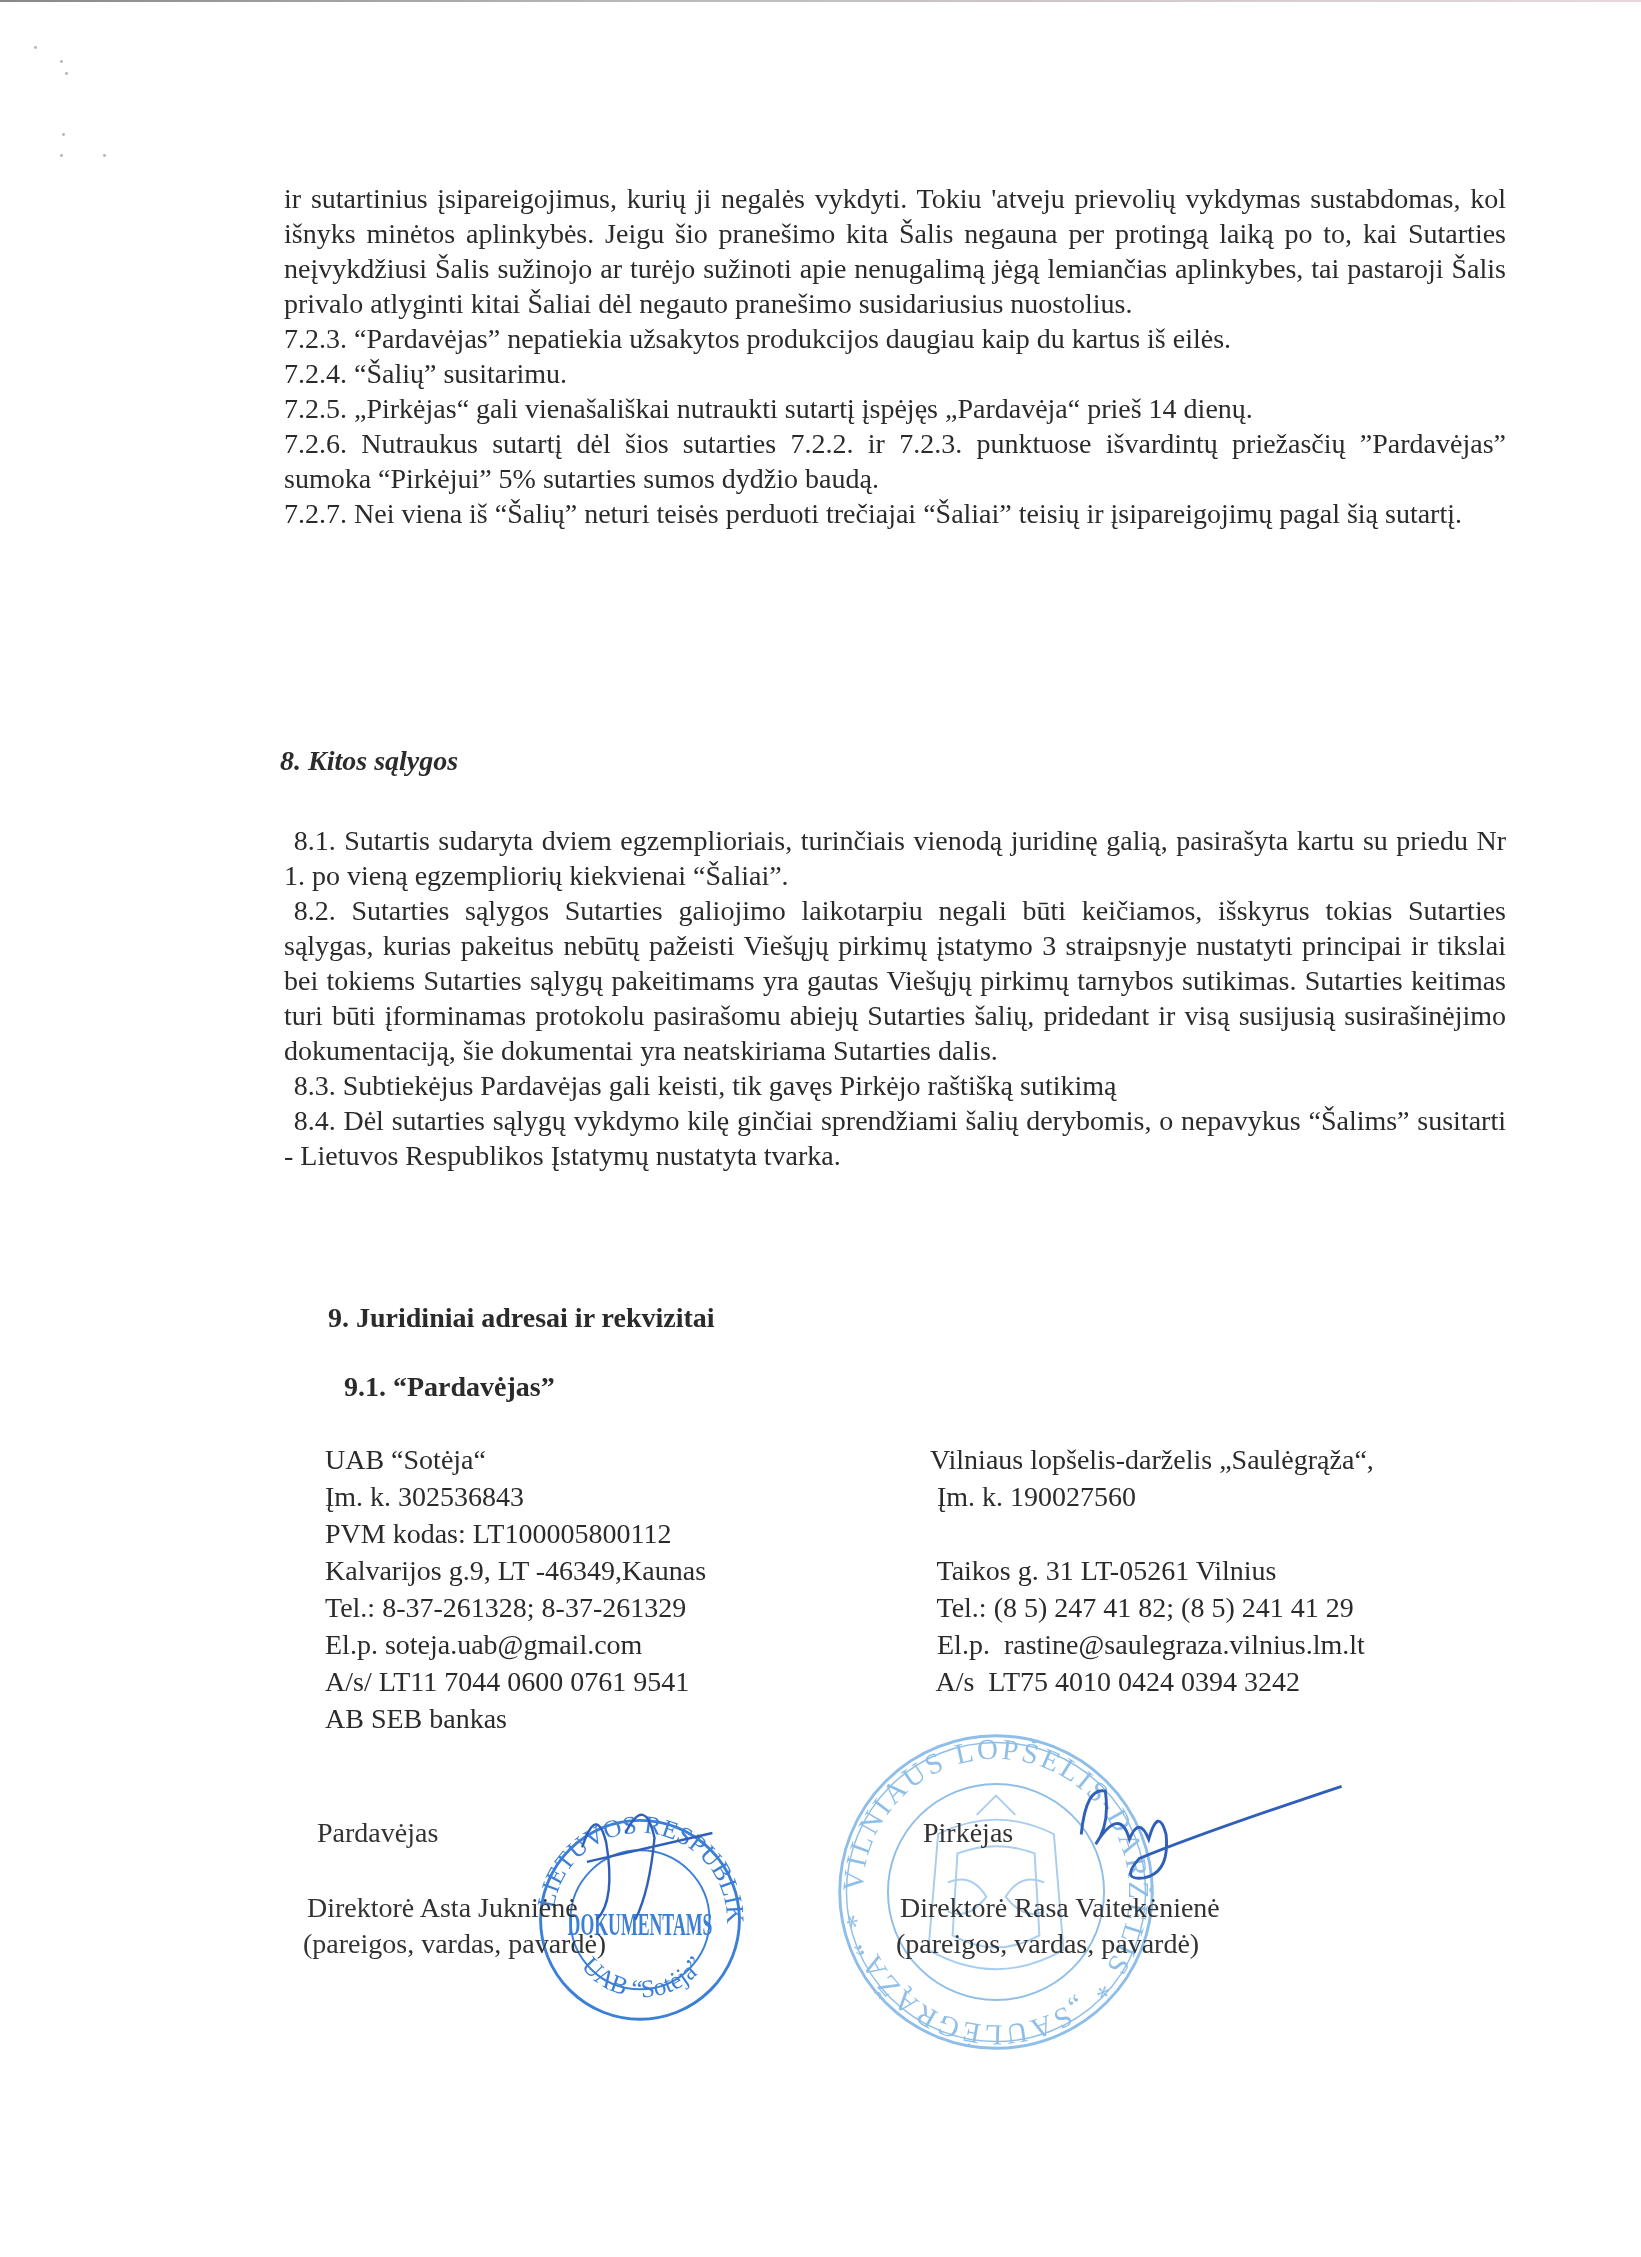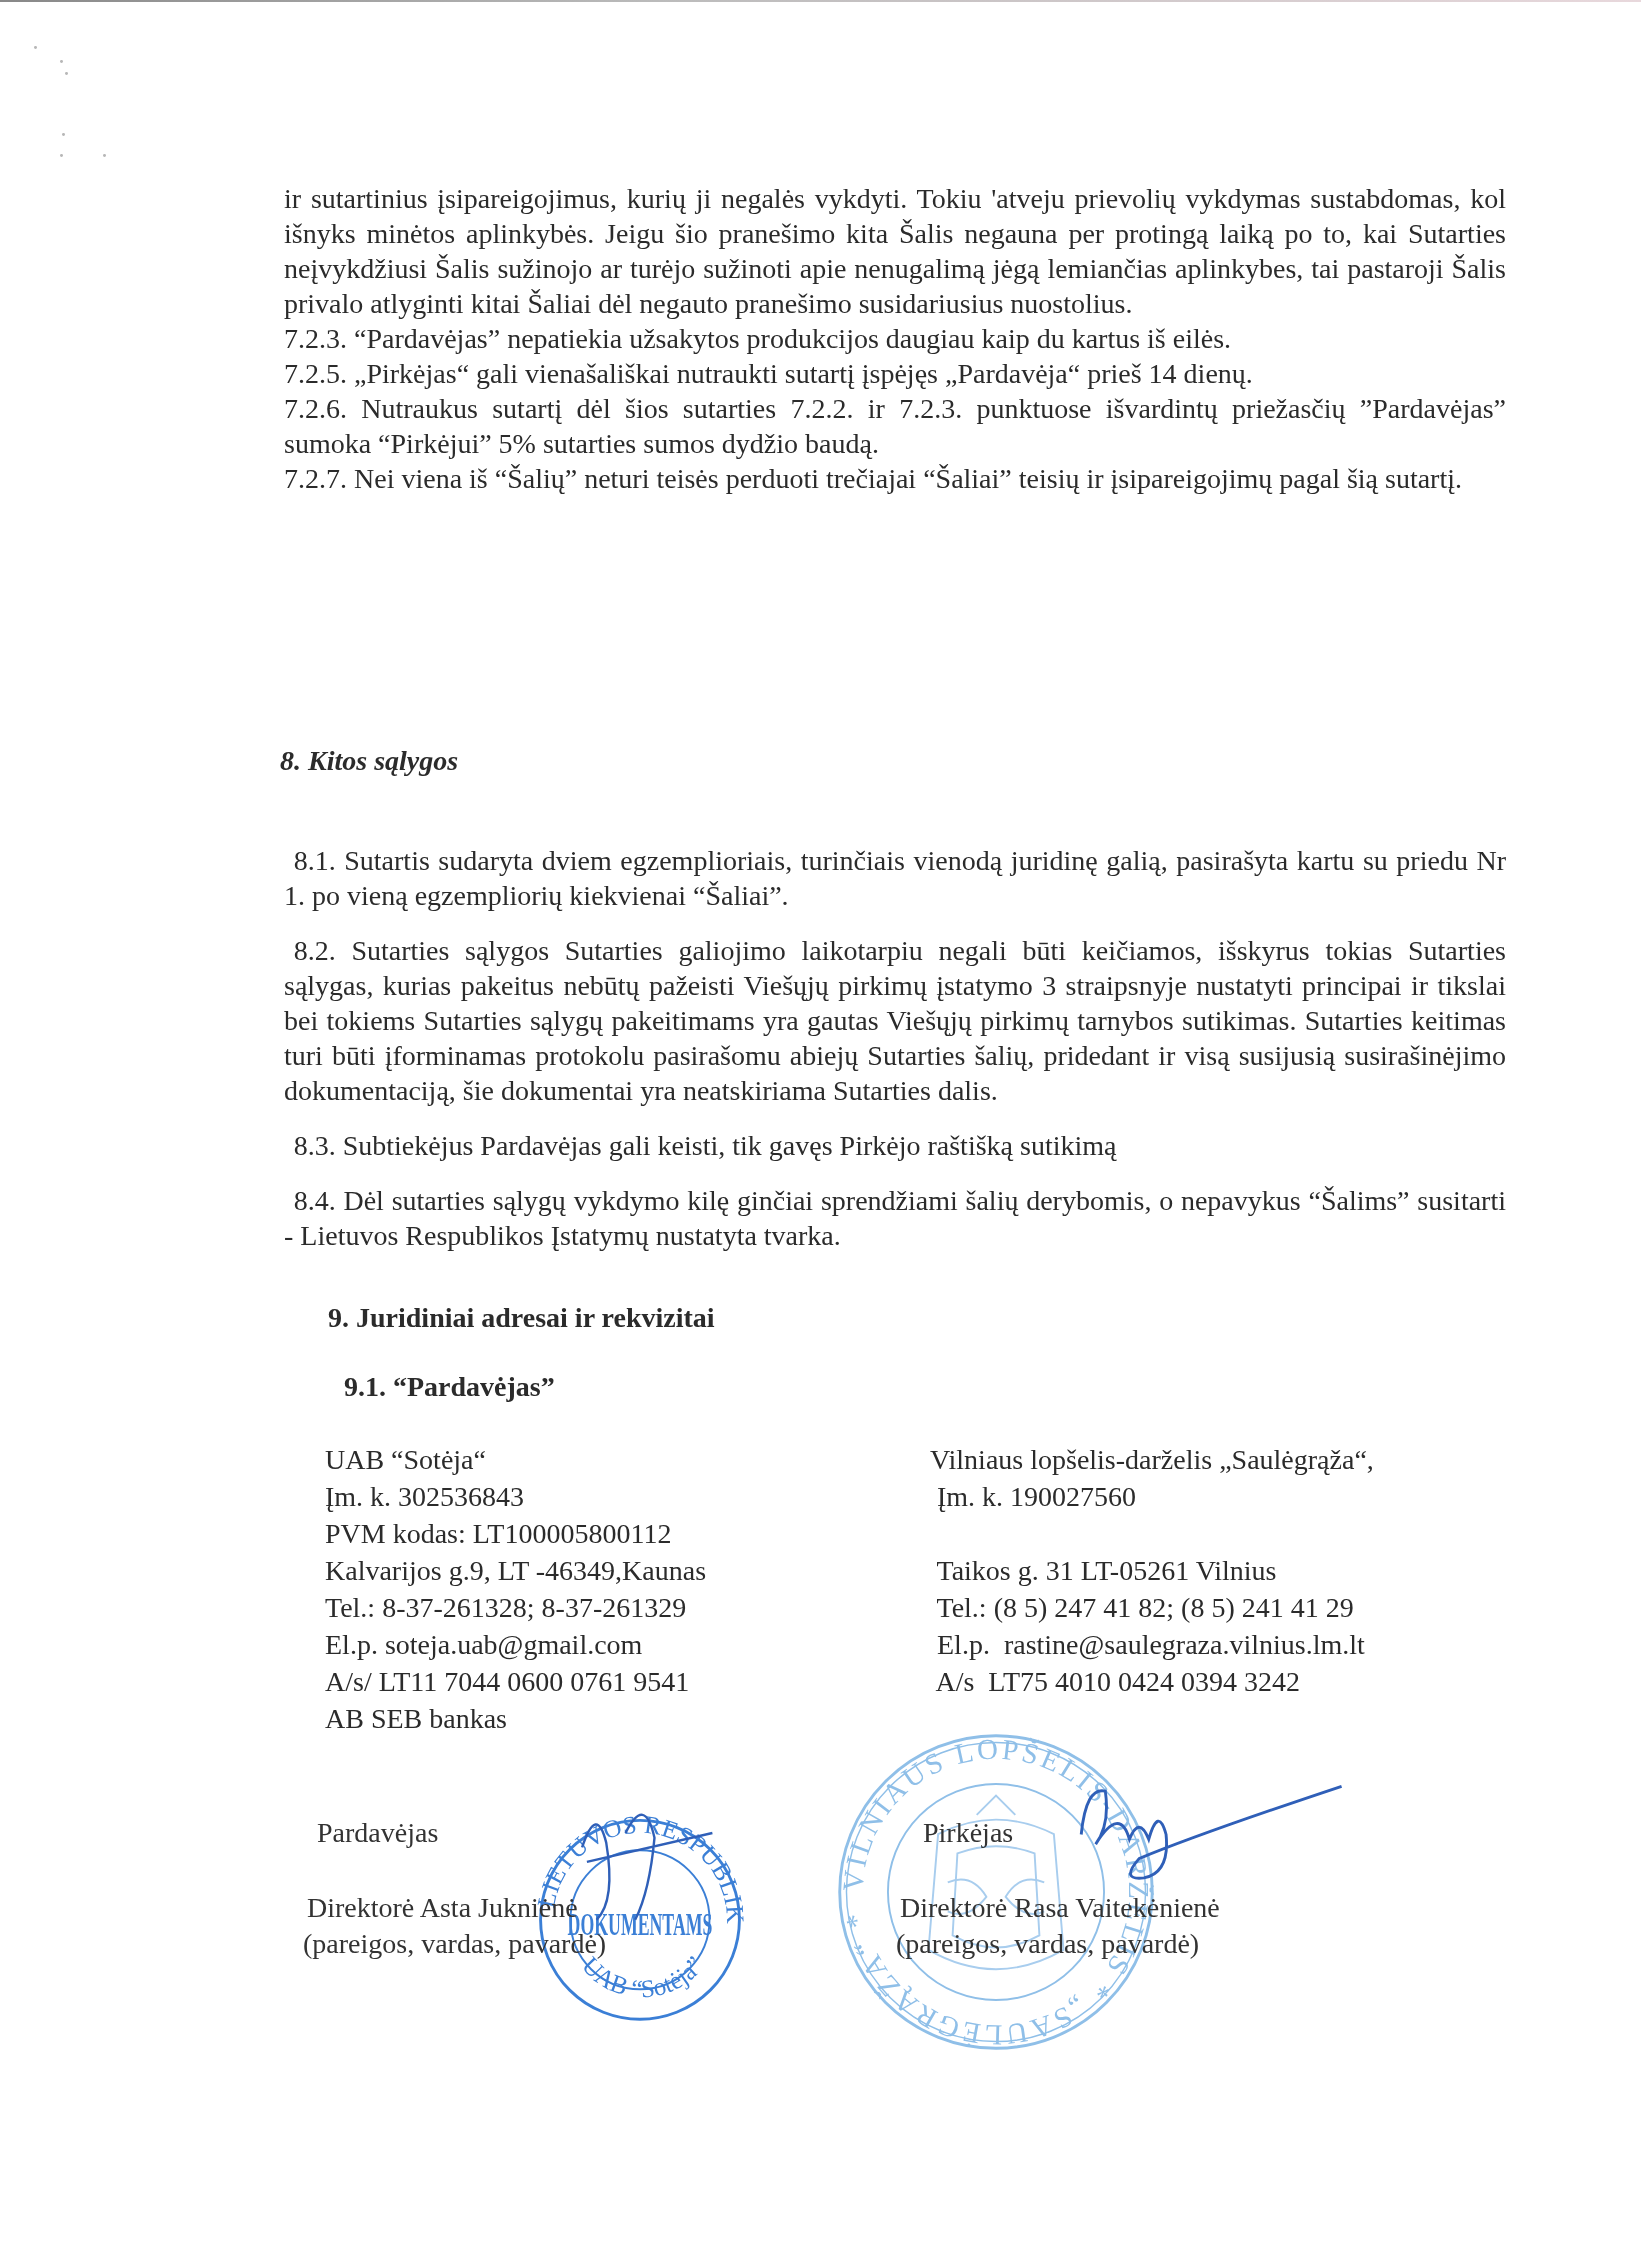--- a/index.html
+++ b/index.html
@@ -4,21 +4,21 @@
 <style>
   html, body { margin: 0; padding: 0; background: #ffffff; }
   body { width: 1641px; height: 2257px; position: relative; overflow: hidden; font-family: "Liberation Serif", "DejaVu Serif", serif; color: #2b2b2b; }
   .topline { position: absolute; left: 0; top: 0; width: 1641px; height: 1.9px; background: linear-gradient(90deg, #888 0%, #bbb 40%, #e8d8dc 100%); }
   .speck { position: absolute; width: 2.9px; height: 2.9px; background: #999; border-radius: 50%; opacity: .7; }
   .page { position: absolute; left: 284px; top: 145px; width: 1222px; margin-top: 36px; }
   .para { font-size: 28px; line-height: 35px; text-align: justify; margin: 0; }
   .para.last { text-align-last: left; }
   .heading-8 { position: absolute; left: 280px; top: 745px; font-size: 28px; font-style: italic; font-weight: bold; }
   .sec8 { position: absolute; left: 284px; top: 823px; width: 1222px; }
-  .indent { text-indent: 9.7px; margin-top: 20px; }
+  .indent { text-indent: 9.7px; }
   .heading-9 { position: absolute; left: 328px; top: 1302px; font-size: 28px; font-weight: bold; }
   .heading-91 { position: absolute; left: 344px; top: 1371px; font-size: 28px; font-weight: bold; }
   .addr { position: absolute; font-size: 28px; line-height: 37px; }
   .addr div { white-space: nowrap; }
   .seller-addr { left: 325px; top: 1441px; }
   .buyer-addr { left: 930px; top: 1441px; }
   .sig { position: absolute; font-size: 28px; color: #333; white-space: nowrap; }
   .stamp { position: absolute; }
 </style>
 </head>
@@ -28,20 +28,21 @@
 <div class="speck" style="left:34px;top:46px"></div>
 <div class="speck" style="left:60px;top:60px"></div>
 <div class="speck" style="left:65px;top:72px"></div>
 <div class="speck" style="left:62px;top:133px"></div>
 <div class="speck" style="left:60px;top:154px"></div>
 <div class="speck" style="left:103px;top:154px"></div>
 
 <div class="page">
   <p class="para last">ir sutartinius įsipareigojimus, kurių ji negalės vykdyti. Tokiu 'atveju prievolių vykdymas sustabdomas, kol išnyks minėtos aplinkybės. Jeigu šio pranešimo kita Šalis negauna per protingą laiką po to, kai Sutarties neįvykdžiusi Šalis sužinojo ar turėjo sužinoti apie nenugalimą jėgą lemiančias aplinkybes, tai pastaroji Šalis privalo atlyginti kitai Šaliai dėl negauto pranešimo susidariusius nuostolius.</p>
   <p class="para last">7.2.3. “Pardavėjas” nepatiekia užsakytos produkcijos daugiau kaip du kartus iš eilės.</p>
+  <p class="para last">7.2.4. “Šalių” susitarimu.</p>
   <p class="para last">7.2.5. „Pirkėjas“ gali vienašališkai nutraukti sutartį įspėjęs „Pardavėja“ prieš 14 dienų.</p>
   <p class="para last">7.2.6. Nutraukus sutartį dėl šios sutarties 7.2.2. ir 7.2.3. punktuose išvardintų  priežasčių ”Pardavėjas” sumoka “Pirkėjui” 5% sutarties sumos dydžio baudą.</p>
   <p class="para last">7.2.7. Nei viena iš “Šalių” neturi teisės perduoti  trečiajai “Šaliai” teisių ir įsipareigojimų pagal šią sutartį.</p>
 </div>
 
 <div class="heading-8">8. Kitos sąlygos</div>
 
 <div class="sec8">
   <p class="para last indent">8.1. Sutartis sudaryta dviem egzemplioriais, turinčiais vienodą juridinę galią, pasirašyta kartu su priedu Nr 1.  po vieną egzempliorių kiekvienai “Šaliai”.</p>
   <p class="para last indent">8.2. Sutarties sąlygos Sutarties galiojimo laikotarpiu negali būti keičiamos, išskyrus tokias Sutarties sąlygas, kurias pakeitus nebūtų pažeisti Viešųjų pirkimų įstatymo 3 straipsnyje nustatyti principai ir tikslai bei tokiems Sutarties sąlygų pakeitimams yra gautas Viešųjų pirkimų tarnybos sutikimas. Sutarties keitimas turi būti įforminamas protokolu pasirašomu abiejų Sutarties šalių, pridedant ir visą susijusią susirašinėjimo dokumentaciją, šie dokumentai yra neatskiriama Sutarties dalis.</p>

